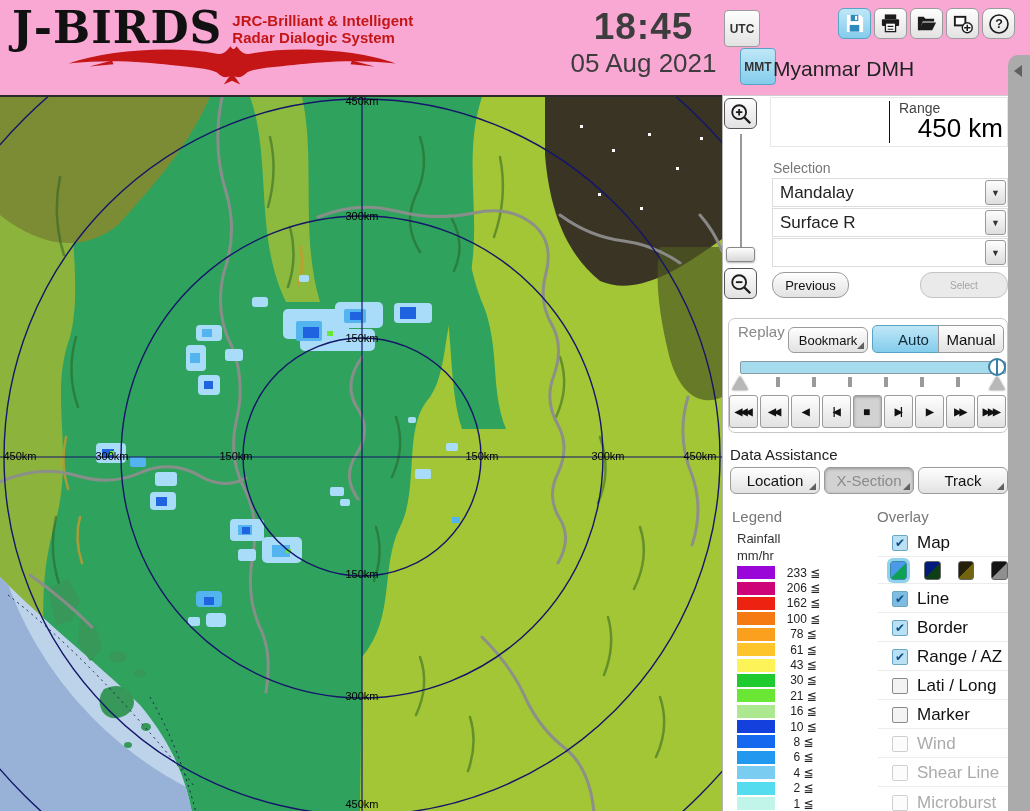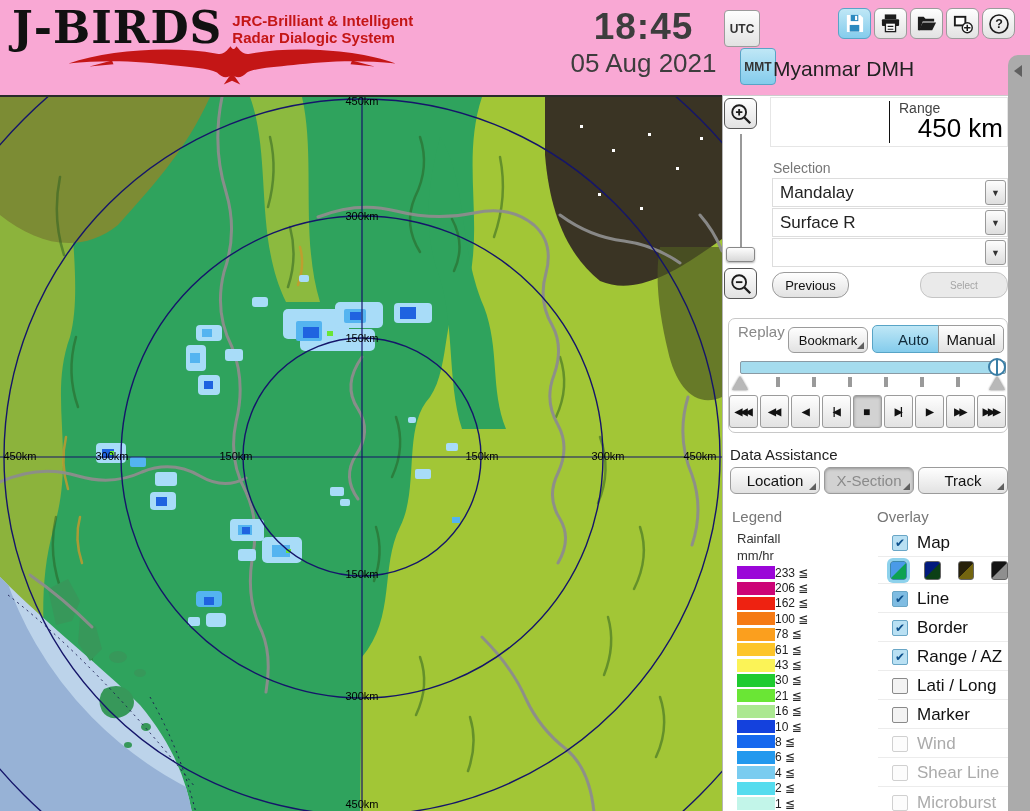--- a/index.html
+++ b/index.html
@@ -34,21 +34,21 @@
   .tri-up{position:absolute;width:0;height:0;border-left:8px solid transparent;border-right:8px solid transparent;border-bottom:14px solid #b8b8b8;filter:drop-shadow(0 0 1px #777)}
   .chk{width:16px;height:16px;border:1px solid #8a8a8a;background:#f3f3f3;border-radius:2px;display:flex;align-items:center;justify-content:center;font-size:12px;color:#0d4f8b;flex:none}
   .chk.checked{background:#b9e0f3;border-color:#69a6c6}
   .chk.checked.dark{background:#7fbce2}
   .chk.disabled{border-color:#d0d0d0;background:#fcfcfc}
   .ovl-row{position:absolute;left:878px;width:130px;height:27px;display:flex;align-items:center;gap:9px;padding-left:14px;border-bottom:1px solid #ececec}
   .ovl-label{font-size:17px;color:#111;white-space:nowrap}
   .ovl-label.dis{color:#ababab}
   .lg-row{display:flex;align-items:center;height:15.4px}
   .lg-sw{width:38px;height:13px;flex:none}
-  .lg-val{width:57px;text-align:left;font-size:12px;color:#222;white-space:nowrap}
+  .lg-val{width:57px;text-align:center;font-size:12px;color:#222;white-space:nowrap}
   .mstyle{width:19px;height:19px;border-radius:3px;border:1px solid #666}
   .mstyle.sel{box-shadow:0 0 0 3px #8ed2ec;border-color:#3c89ad}
   #edgestrip{position:absolute;left:1008px;top:55px;width:22px;height:756px;background:#ababab;border-top-left-radius:10px}
   .zoombtn{width:33px;height:31px;border-radius:6px;border:1.5px solid #555}
 </style>
 </head>
 <body>
 
 <div id="app">
 

